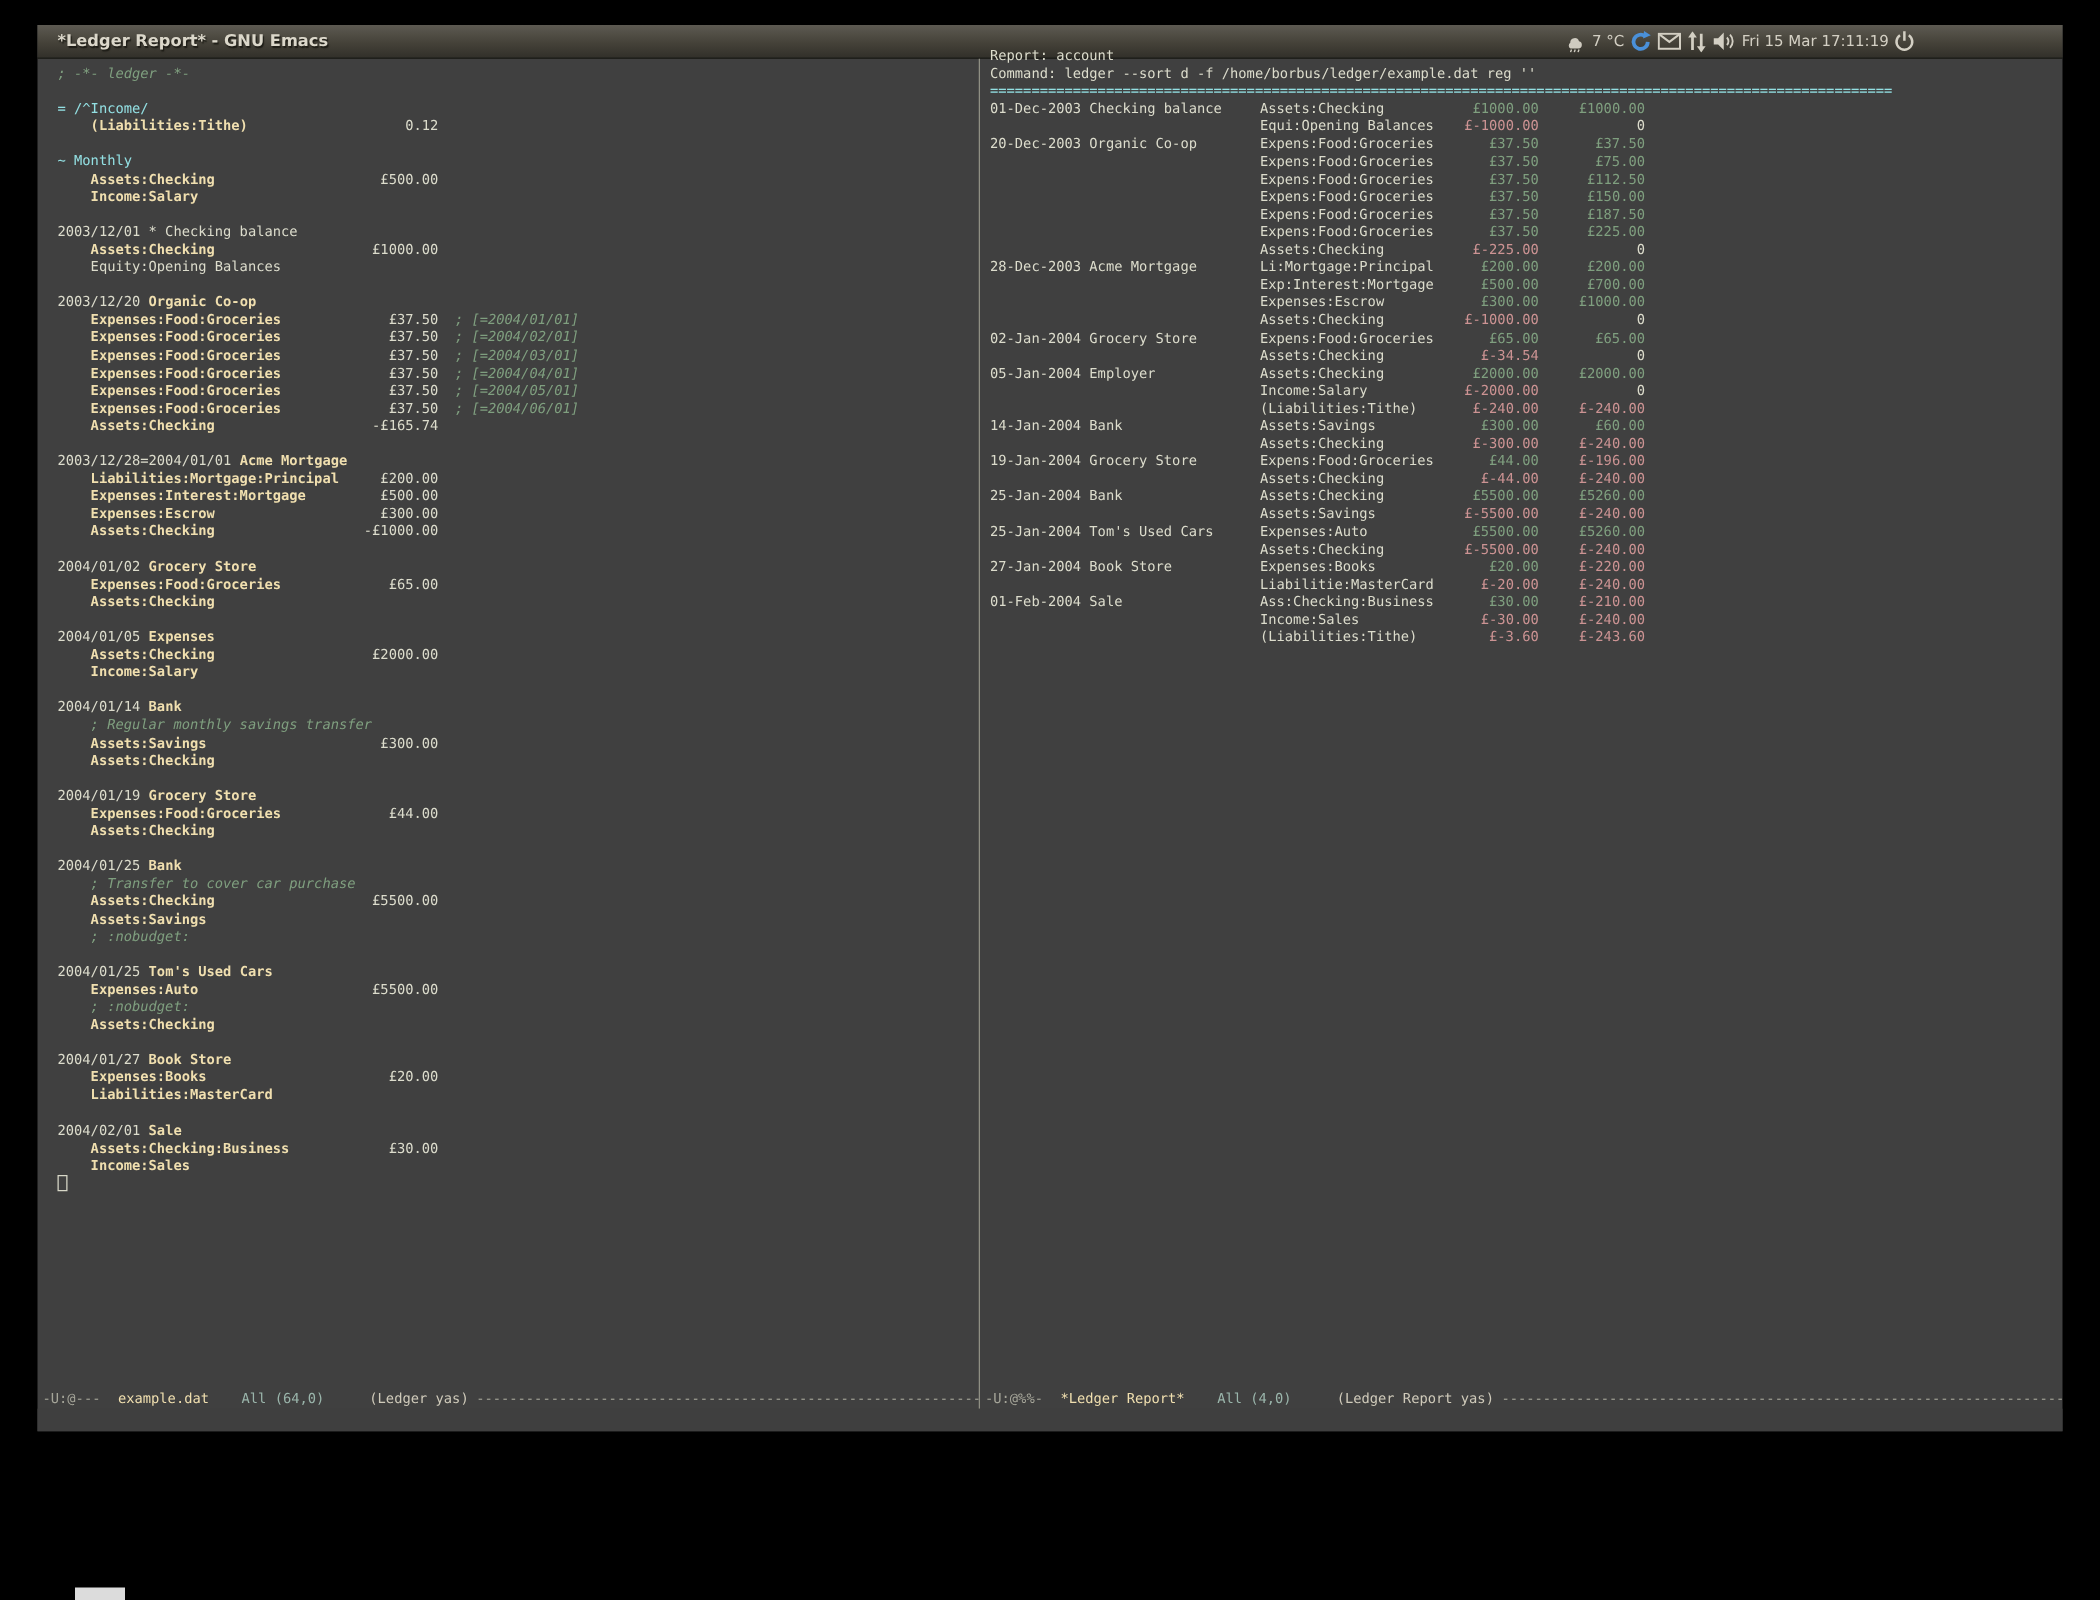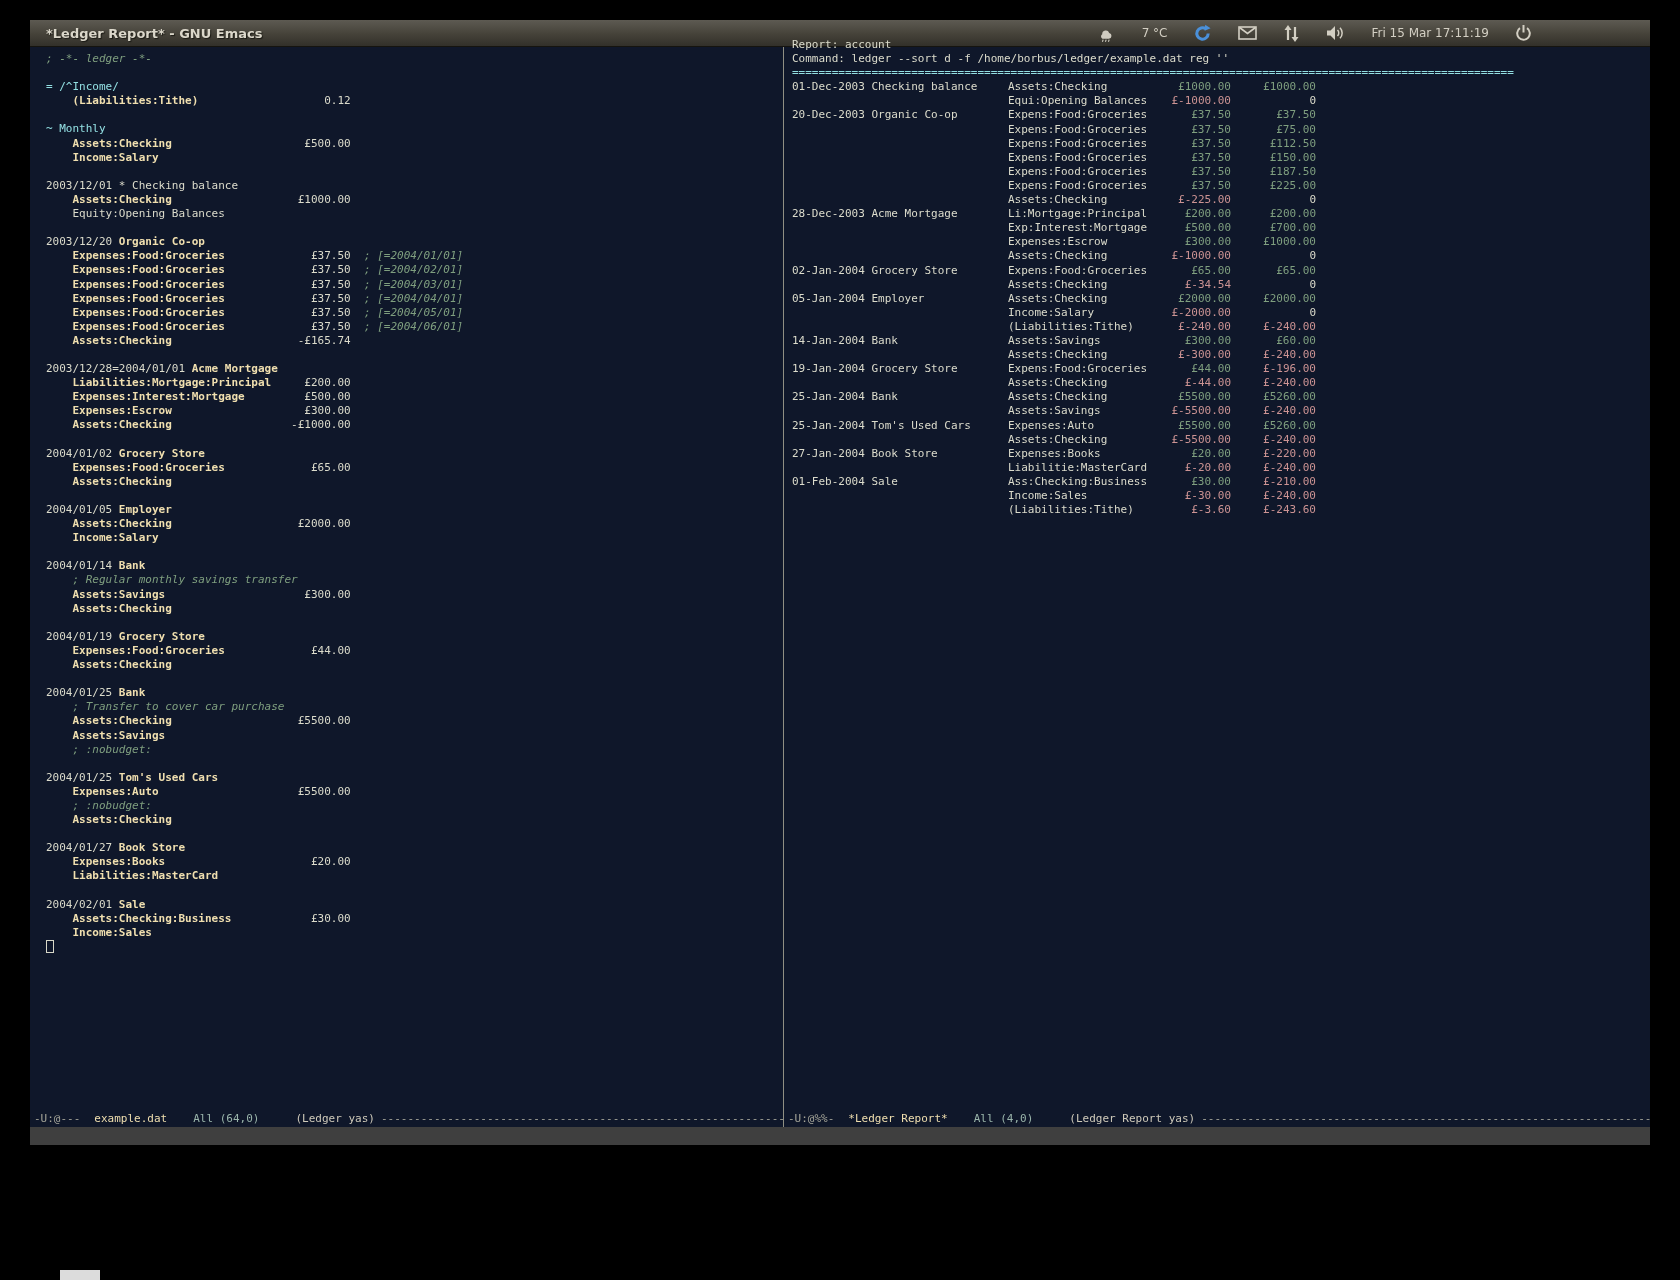--- a/index.html
+++ b/index.html
@@ -1,25 +1,25 @@
 <!DOCTYPE html>
 <html><head>
 <meta charset="utf-8">
 <style>
   html,body{margin:0;padding:0;background:#000;}
   #screen{position:relative;width:1680px;height:1280px;background:#000;overflow:hidden;}
 
-  .frame{position:absolute;left:30px;top:20px;width:1620px;height:1125px;background:#0f172a;}
+  .frame{position:absolute;left:30px;top:20px;width:1620px;height:1125px;background:#404040;}
 
   .titlebar{position:absolute;left:0;top:0;width:100%;height:27px;
     background:linear-gradient(#5d5a52,#454239 55%,#32302a);
     border-bottom:1px solid #15140f;display:flex;align-items:center;box-sizing:border-box;}
   .title{flex:1;font:bold 13px "DejaVu Sans",sans-serif;color:#dbd7ca;padding-left:16px;
     text-shadow:1px 1px 1px #1c1b15;white-space:nowrap;}
-  .tray{display:flex;align-items:center;gap:26px;padding-right:118px;
+  .tray{display:flex;align-items:center;gap:4px;padding-right:118px;
     color:#d3cfc3;font:12px "DejaVu Sans",sans-serif;}
   .tray svg{display:block;}
   .clock{white-space:pre;}
 
   .pane{position:absolute;font:11px "DejaVu Sans Mono",monospace;line-height:14.1px;
     color:#dcdccc;overflow:hidden;box-sizing:border-box;}
   .pane-left{left:0;top:27px;width:753px;height:1063px;padding:5px 0 0 16px;}
   .pane-right{left:754px;top:13px;width:866px;height:1063px;padding:5px 0 0 8px;}
   .divider{position:absolute;left:753px;top:27px;width:1px;height:1080px;background:#8f8f83;}
 
@@ -130,21 +130,21 @@
           <div class="bufline"><span class="d">2003/12/28=2004/01/01 </span><span class="y">Acme Mortgage</span></div>
           <div class="bufline"><span class="y">    Liabilities:Mortgage:Principal</span><span class="d">     £200.00</span></div>
           <div class="bufline"><span class="y">    Expenses:Interest:Mortgage</span><span class="d">         £500.00</span></div>
           <div class="bufline"><span class="y">    Expenses:Escrow</span><span class="d">                    £300.00</span></div>
           <div class="bufline"><span class="y">    Assets:Checking</span><span class="d">                  -£1000.00</span></div>
           <div class="bufline"> </div>
           <div class="bufline"><span class="d">2004/01/02 </span><span class="y">Grocery Store</span></div>
           <div class="bufline"><span class="y">    Expenses:Food:Groceries</span><span class="d">             £65.00</span></div>
           <div class="bufline"><span class="y">    Assets:Checking</span></div>
           <div class="bufline"> </div>
-          <div class="bufline"><span class="d">2004/01/05 </span><span class="y">Employer</span></div>
+          <div class="bufline"><span class="d">2004/01/05 </span><span class="y">Expenses</span></div>
           <div class="bufline"><span class="y">    Assets:Checking</span><span class="d">                   £2000.00</span></div>
           <div class="bufline"><span class="y">    Income:Salary</span></div>
           <div class="bufline"> </div>
           <div class="bufline"><span class="d">2004/01/14 </span><span class="y">Bank</span></div>
           <div class="bufline"><span class="c">    ; Regular monthly savings transfer</span></div>
           <div class="bufline"><span class="y">    Assets:Savings</span><span class="d">                     £300.00</span></div>
           <div class="bufline"><span class="y">    Assets:Checking</span></div>
           <div class="bufline"> </div>
           <div class="bufline"><span class="d">2004/01/19 </span><span class="y">Grocery Store</span></div>
           <div class="bufline"><span class="y">    Expenses:Food:Groceries</span><span class="d">             £44.00</span></div>

